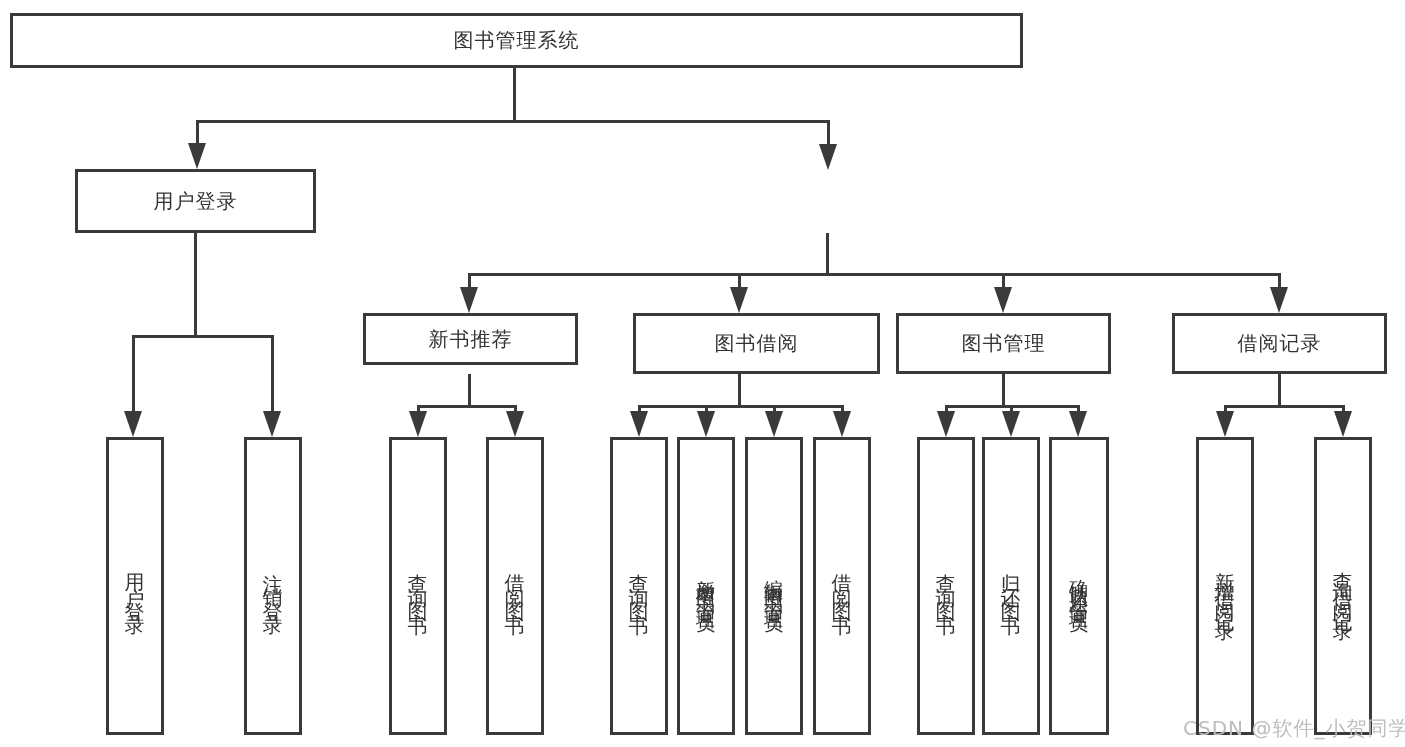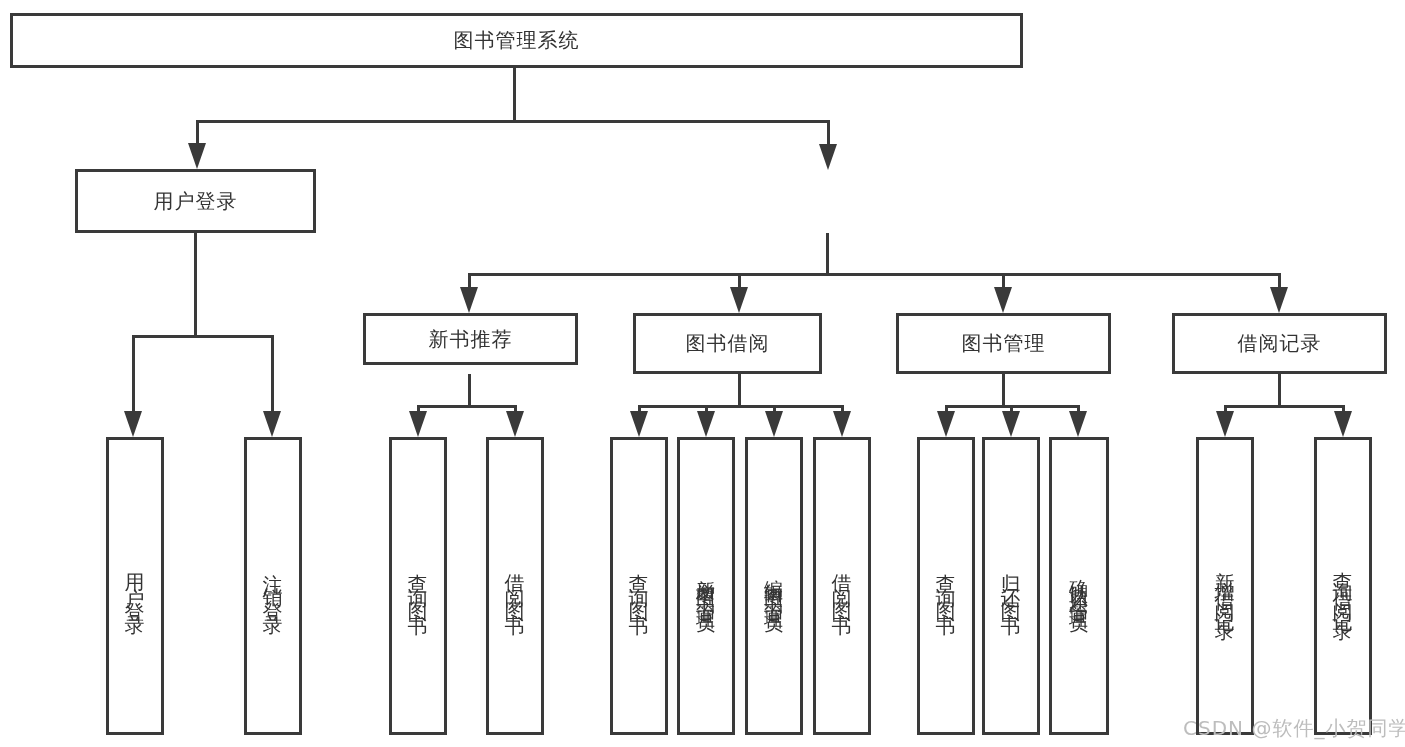--- a/index.html
+++ b/index.html
@@ -56,21 +56,21 @@
   <div class="vline" style="left:738px;top:273px;height:18px;"></div>
   <div class="arrow" style="left:730px;top:287px;"></div>
   <div class="vline" style="left:1002px;top:273px;height:18px;"></div>
   <div class="arrow" style="left:994px;top:287px;"></div>
   <div class="vline" style="left:1278px;top:273px;height:18px;"></div>
   <div class="arrow" style="left:1270px;top:287px;"></div>
 
   <div class="hbox" style="left:363px;top:313px;width:215px;height:52px;">
     <span class="lbl">新书推荐</span>
   </div>
-  <div class="hbox" style="left:633px;top:313px;width:189px;height:61px;text-align:right;">
+  <div class="hbox" style="left:633px;top:313px;width:247px;height:61px;text-align:right;">
     <span class="lbl">图书借阅</span>
   </div>
   <div class="hbox" style="left:896px;top:313px;width:215px;height:61px;">
     <span class="lbl">图书管理</span>
   </div>
   <div class="hbox" style="left:1172px;top:313px;width:215px;height:61px;">
     <span class="lbl">借阅记录</span>
   </div>
 
   <div class="vline" style="left:468px;top:374px;height:34px;"></div>

